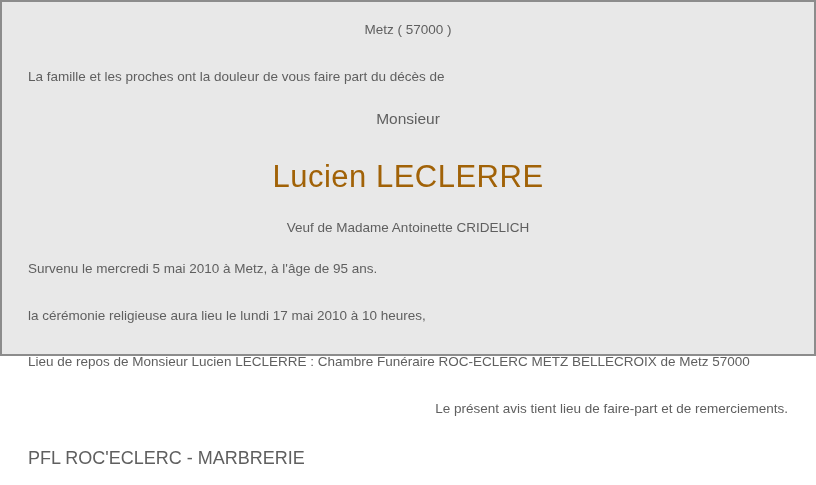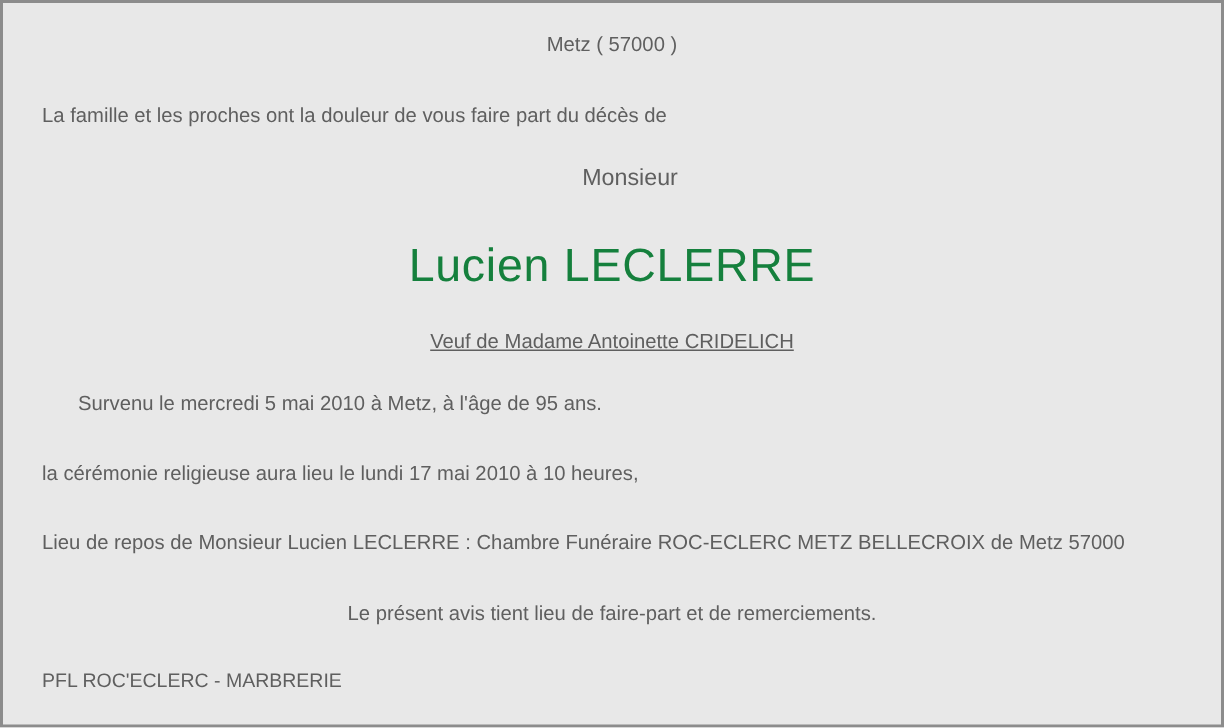--- a/index.html
+++ b/index.html
@@ -8,63 +8,62 @@
   }
   body {
     width: 816px;
     height: 485px;
     background: #ffffff;
     font-family: "Liberation Sans", sans-serif;
   }
   .notice {
     box-sizing: border-box;
     width: 816px;
-    height: 485px;
+    height: 356px;
     background: #e8e8e8;
     border: 2px solid #8c8c8c;
     padding: 18px 26px 10px 26px;
     color: #5f5f5f;
     font-size: 13.5px;
     line-height: 1.45;
   }
   .gap-md { margin-top: 27px; }
-  .gap-lg { margin-top: 22px; margin-left: 24px; }
+  .gap-lg { margin-top: 22px; }
 
   .place {
     text-align: center;
     font-size: 13.5px;
   }
   .monsieur {
     text-align: center;
     font-size: 15.5px;
   }
   .deceased-name {
     text-align: center;
     font-size: 31px;
     letter-spacing: 0.5px;
-    color: #15803d;
+    color: #a16207;
     margin-top: 24px;
   }
   .spouse {
     text-align: center;
     font-size: 13.5px;
     margin-top: 18px;
-    text-decoration: underline;
   }
   .body-left {
     text-align: left;
     font-size: 13.5px;
   }
   .closing {
-    text-align: center;
+    text-align: right;
     font-size: 13.5px;
   }
   .agency {
     text-align: left;
-    font-size: 13px;
+    font-size: 18px;
   }
   .footer {
     text-align: center;
     font-size: 13.5px;
   }
 </style>
 </head>
 <body>
 
 <div class="notice">

